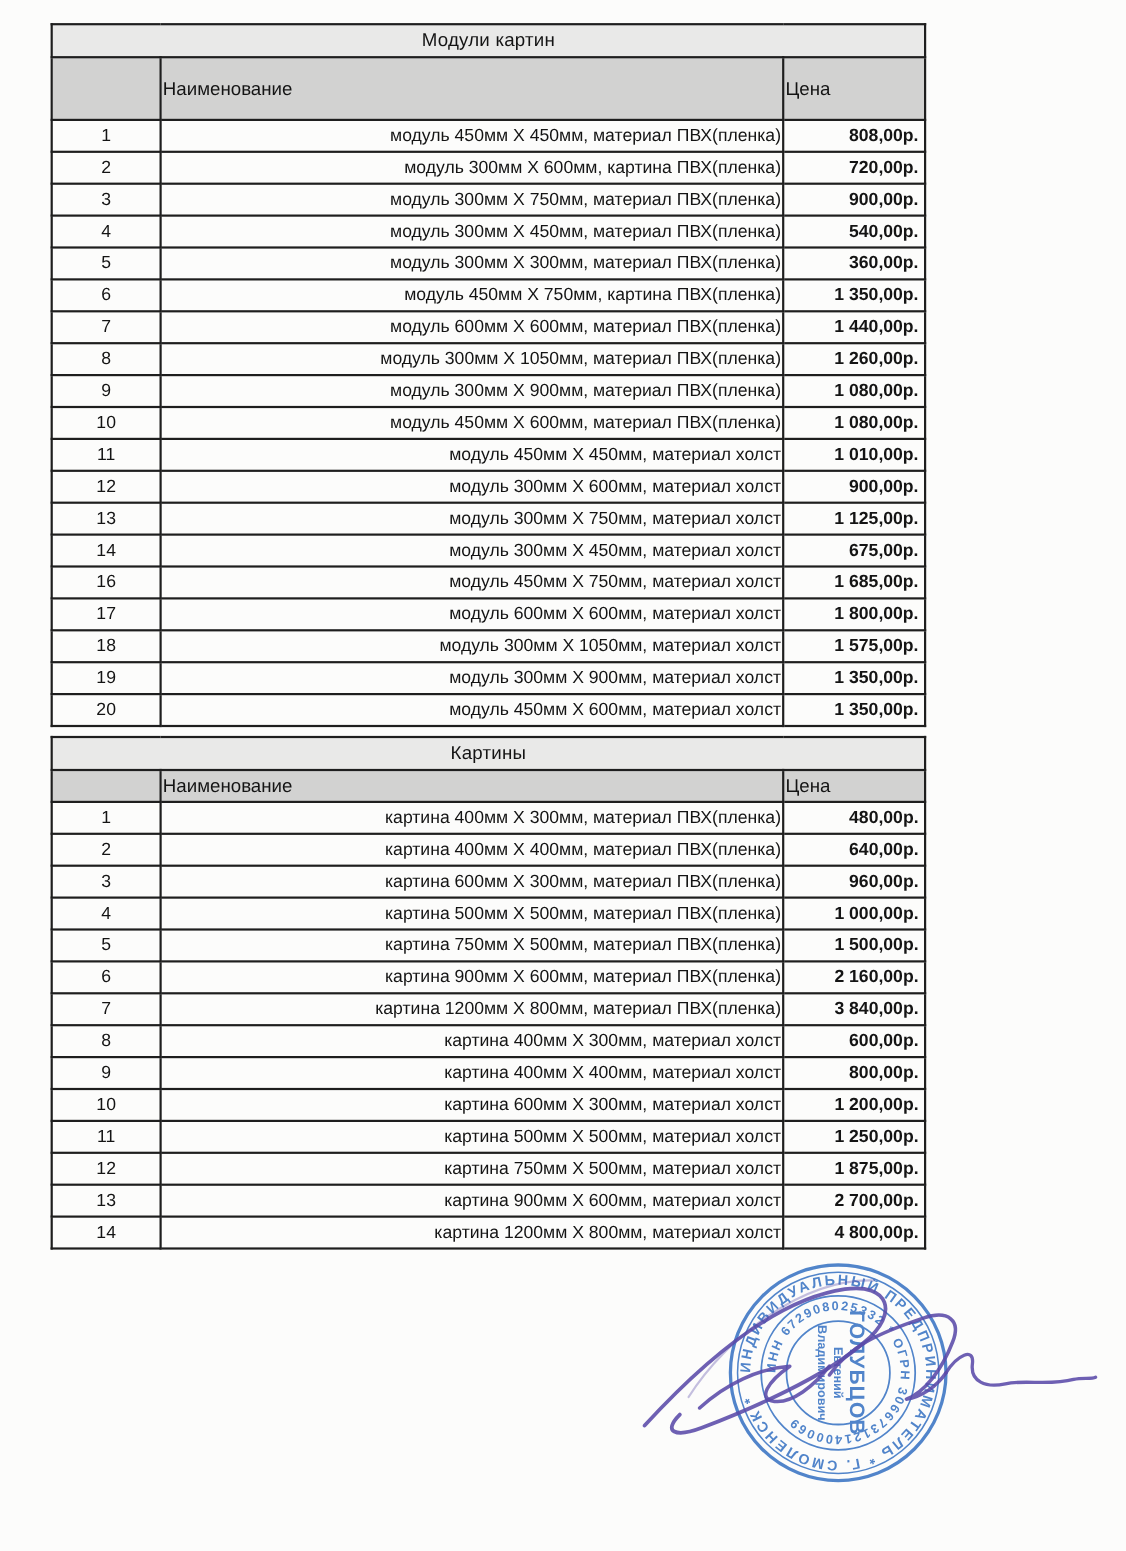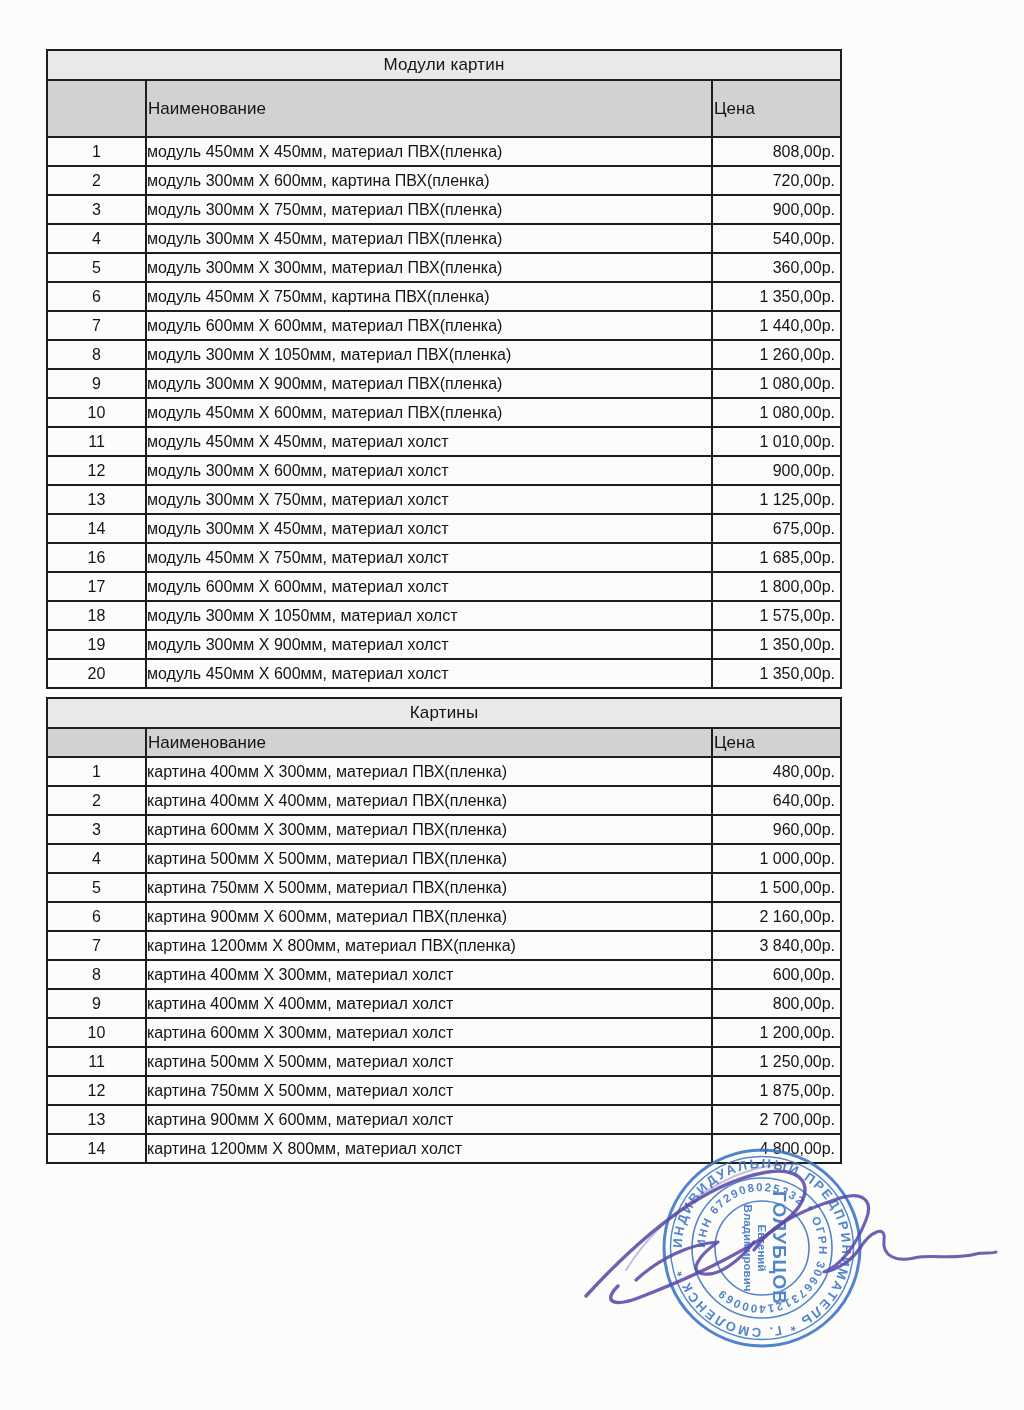--- a/index.html
+++ b/index.html
@@ -13,38 +13,38 @@
   }
   html,body{margin:0;padding:0;}
   body{
     width:1024px;height:1410px;
     background:var(--paper);
     font-family:"Liberation Sans", sans-serif;
     color:var(--ink);
     position:relative;
     overflow:hidden;
   }
-  .doc{position:absolute;left:46px;top:49px;width:794px;}
+  .doc{position:absolute;left:46px;top:21px;width:794px;}
   table.price{border-collapse:collapse;width:100%;table-layout:fixed;}
   table.price td{border:2px solid var(--line);overflow:hidden;white-space:nowrap;}
   col.c1{width:99px;}
   col.c2{width:566px;}
   col.c3{width:129px;}
   td.title-cell{
     height:26px;background:var(--title-bg);
     text-align:center;font-size:17px;letter-spacing:.2px;
   }
   td.head-cell{
     background:var(--head-bg);text-align:left;font-size:17px;
   }
   .t1 td.head-cell{height:53px;}
   .t2 td.head-cell{height:25px;}
   td.c-num{height:25px;text-align:center;font-size:16px;}
-  td.c-name{padding-left:0;font-size:16px;}
-  td.c-price{text-align:right;padding-right:5px;font-size:16px;}
+  td.c-name{padding-left:0;font-size:16px;text-align:right;}
+  td.c-price{text-align:right;padding-right:5px;font-size:16px;font-weight:bold;}
   .t2{margin-top:8px;}
   .stamp-wrap{position:absolute;left:540px;top:1120px;width:484px;height:280px;}
   .stamp-wrap svg{display:block;}
   .stamp-ring-text{fill:var(--stamp-blue);font-family:"Liberation Sans",sans-serif;font-weight:bold;}
   .stamp-center-text{fill:var(--stamp-blue);font-family:"Liberation Sans",sans-serif;font-weight:bold;text-anchor:middle;}
   .stamp-circle{fill:none;stroke:var(--stamp-blue);}
   .sig-path{fill:none;stroke:var(--sig-purple);stroke-linecap:round;stroke-linejoin:round;}
 </style>
 </head>
 <body>

